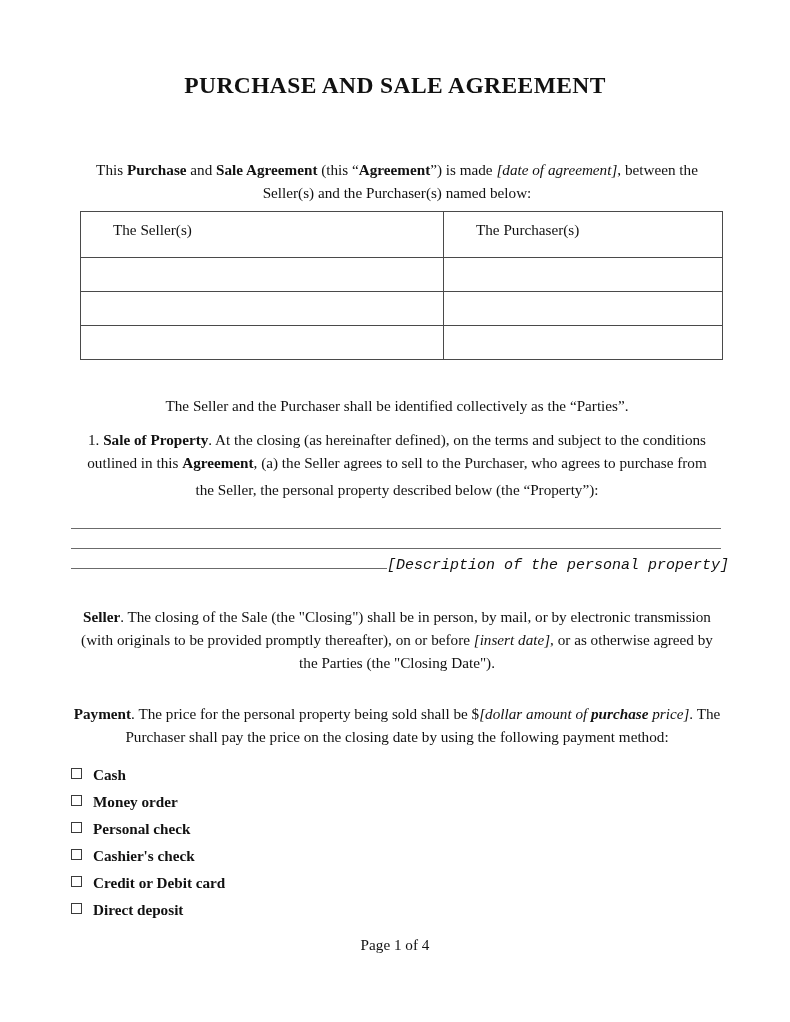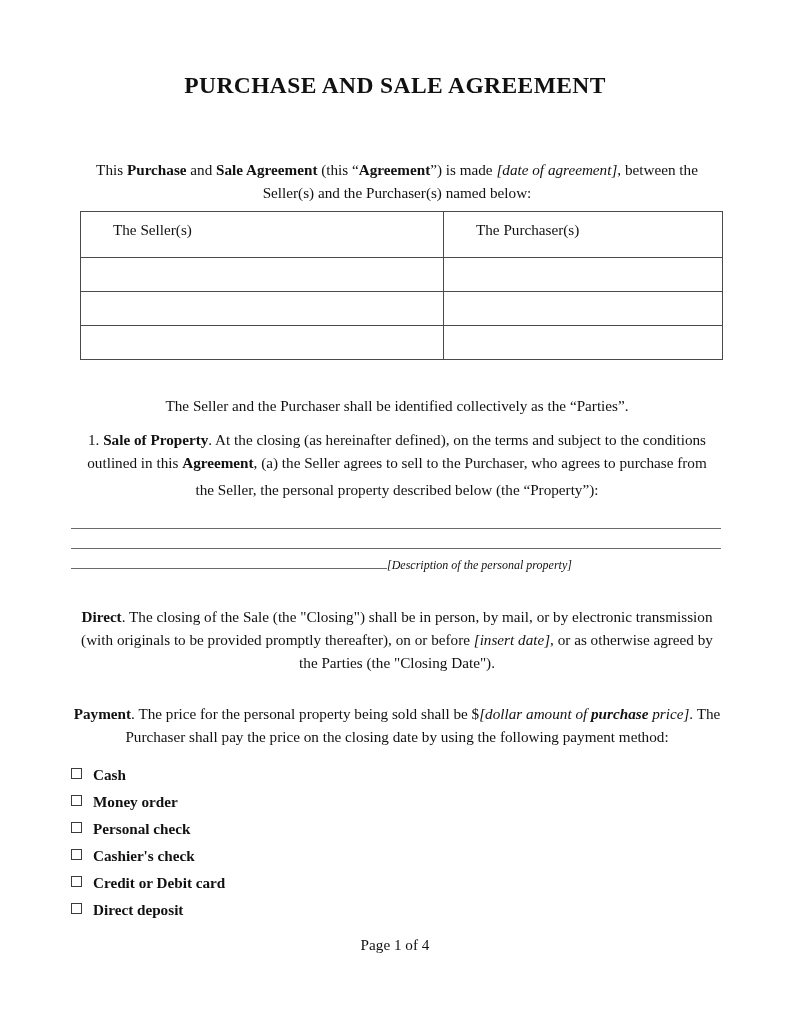--- a/index.html
+++ b/index.html
@@ -98,21 +98,22 @@
   .rule-seg {
     display: inline-block;
     border-bottom: 1px solid #6b6b6b;
     height: 15px;
     vertical-align: baseline;
   }
   .rule-full { width: 650px; }
   .rule-short { width: 316px; }
   .rule-caption {
     font-style: italic;
-    font-size: 12px;
+    font-size: 15px;
+    font-family: Liberation Mono, monospace;
   }
 
   
   .closing { top: 605px; }
   .payment { top: 702px; }
 
   
   .pay-methods {
     position: absolute;
     left: 71px;
@@ -189,21 +190,21 @@
     <p class="para last-line">the Seller, the personal property described below (the “Property”):</p>
   </div>
 
   <div class="rules">
     <span class="rule-line"><span class="rule-seg rule-full"></span></span>
     <span class="rule-line"><span class="rule-seg rule-full"></span></span>
     <span class="rule-line"><span class="rule-seg rule-short"></span><span class="rule-caption">[Description of the personal property]</span></span>
   </div>
 
   <div class="body-col closing">
-    <p class="para"><b>Direct</b><span>. The closing of the Sale (the "Closing") shall be in person, by mail, or by electronic transmission (with originals to be provided promptly thereafter), on or before </span><i>[insert date]</i><span>, or as otherwise agreed by the Parties (the "Closing Date").</span></p>
+    <p class="para"><b>Seller</b><span>. The closing of the Sale (the "Closing") shall be in person, by mail, or by electronic transmission (with originals to be provided promptly thereafter), on or before </span><i>[insert date]</i><span>, or as otherwise agreed by the Parties (the "Closing Date").</span></p>
   </div>
 
   <div class="body-col payment">
     <p class="para"><b>Payment</b><span>. The price for the personal property being sold shall be $</span><i>[dollar amount of </i><span class="bi">purchase</span><i> price]</i><span>. The Purchaser shall pay the price on the closing date by using the following payment method:</span></p>
   </div>
 
   <div class="pay-methods">
     <span class="pay-item"><span class="chk"></span><span class="pay-label">Cash</span></span>
     <span class="pay-item"><span class="chk"></span><span class="pay-label">Money order</span></span>
     <span class="pay-item"><span class="chk"></span><span class="pay-label">Personal check</span></span>

